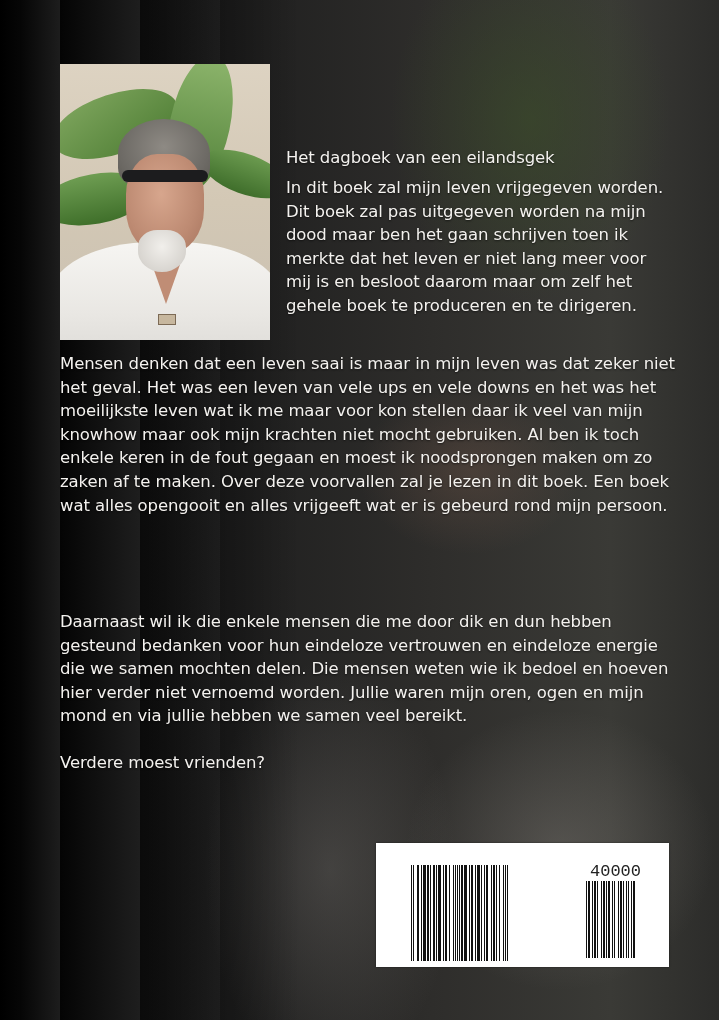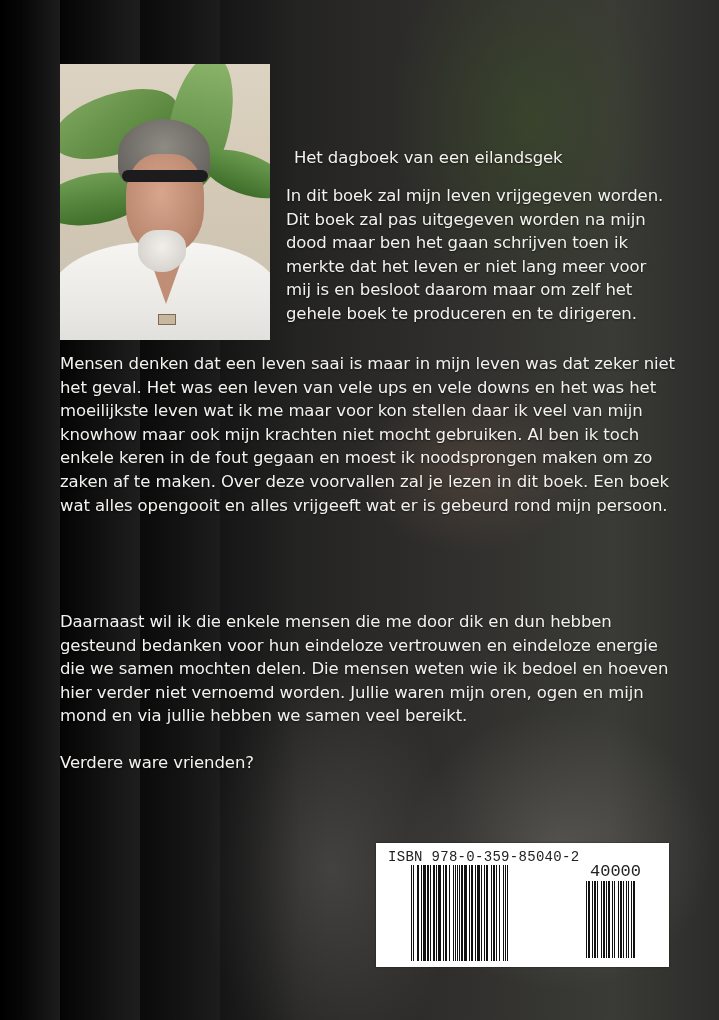--- a/index.html
+++ b/index.html
@@ -43,22 +43,22 @@
       background: radial-gradient(ellipse at 50% 40%, #f1efeb 0%, #d8d5d0 70%, #bfbcb7 100%); }
     .photo .shirt { position: absolute; left: -10px; top: 178px; width: 230px; height: 120px; border-radius: 45% 45% 0 0;
       background: linear-gradient(180deg, #f6f5f2 0%, #e9e7e3 60%, #dcdad6 100%); }
     .photo .neck-v { position: absolute; left: 84px; top: 178px; width: 0; height: 0;
       border-left: 22px solid transparent; border-right: 22px solid transparent; border-top: 62px solid #c08d75; }
     .photo .pendant { position: absolute; left: 98px; top: 250px; width: 16px; height: 9px;
       background: #c7b79e; border: 1px solid #7c6a55; }
 
     .text { position: absolute; color: #f4f2ef; font-size: 16.5px; line-height: 23.6px; letter-spacing: -0.1px;
       text-shadow: 0 1px 2px rgba(0,0,0,0.6); white-space: pre-line; margin: 0; }
-    .title { left: 286px; top: 146px; margin-left: 8px; }
-    .intro { left: 286px; top: 184px; width: 430px; }
+    .title { left: 286px; top: 146px; }
+    .intro { left: 286px; top: 176px; width: 430px; }
     .p1 { left: 60px; top: 352px; width: 650px; }
     .p2 { left: 60px; top: 540px; width: 650px; }
     .p3 { left: 60px; top: 610px; width: 650px; }
     .q  { left: 60px; top: 751px; width: 650px; }
     .a  { left: 60px; top: 774px; width: 650px; }
 
     .barcode-box { position: absolute; left: 376px; top: 843px; width: 293px; height: 124px; background: #fff;
       box-shadow: 0 0 2px rgba(0,0,0,0.5); }
     .isbn-label { position: absolute; left: 12px; top: 6px; font-family: "Liberation Mono", monospace;
       font-size: 14px; color: #222; letter-spacing: 0.3px; }
@@ -107,24 +107,23 @@
 moeilijkste leven wat ik me maar voor kon stellen daar ik veel van mijn
 knowhow maar ook mijn krachten niet mocht gebruiken. Al ben ik toch
 enkele keren in de fout gegaan en moest ik noodsprongen maken om zo
 zaken af te maken. Over deze voorvallen zal je lezen in dit boek. Een boek
 wat alles opengooit en alles vrijgeeft wat er is gebeurd rond mijn persoon.</p>
   <p class="text p3">Daarnaast wil ik die enkele mensen die me door dik en dun hebben
 gesteund bedanken voor hun eindeloze vertrouwen en eindeloze energie
 die we samen mochten delen. Die mensen weten wie ik bedoel en hoeven
 hier verder niet vernoemd worden. Jullie waren mijn oren, ogen en mijn
 mond en via jullie hebben we samen veel bereikt.</p>
-  <p class="text q">Verdere ware vrienden?</p>
+  <p class="text q">Verdere moest vrienden?</p>
 
   <div class="barcode-box">
-    <div class="isbn-label">ISBN 978-0-359-85040-2</div>
     <div class="addon-num">40000</div>
     <div class="bars bars-main" id="bars-main">
         <span style="width: 1px; background: rgb(17, 17, 17);"></span>
         <span style="width: 1px; background: transparent;"></span>
         <span style="width: 1px; background: rgb(17, 17, 17);"></span>
         <span style="width: 3px; background: transparent;"></span>
         <span style="width: 2px; background: rgb(17, 17, 17);"></span>
         <span style="width: 2px; background: transparent;"></span>
         <span style="width: 1px; background: rgb(17, 17, 17);"></span>
         <span style="width: 1px; background: transparent;"></span>

